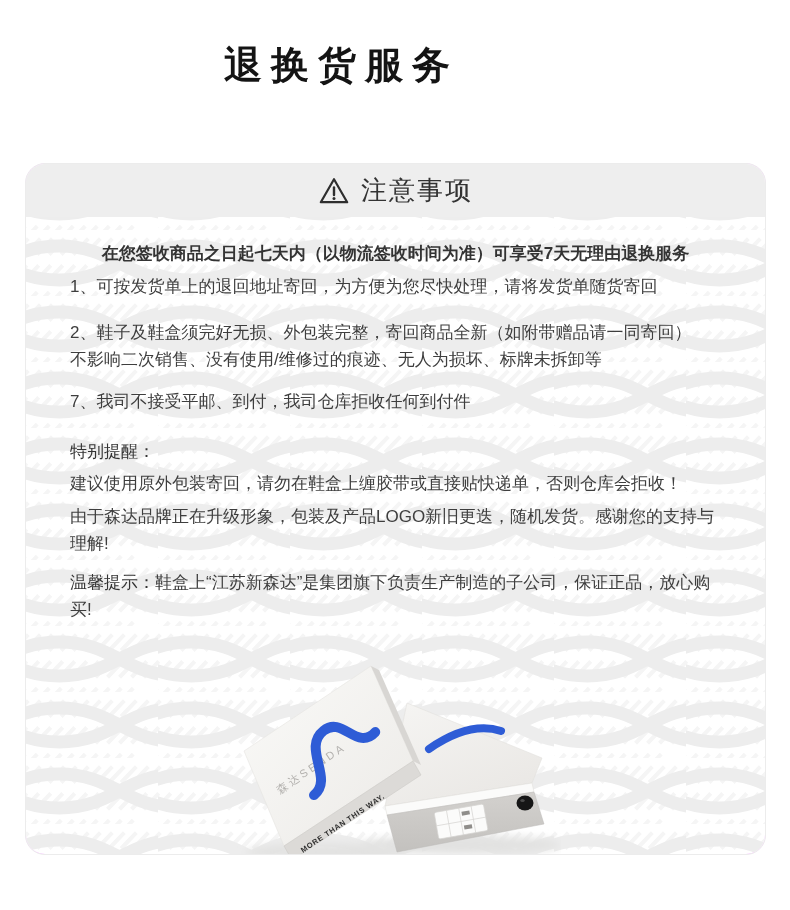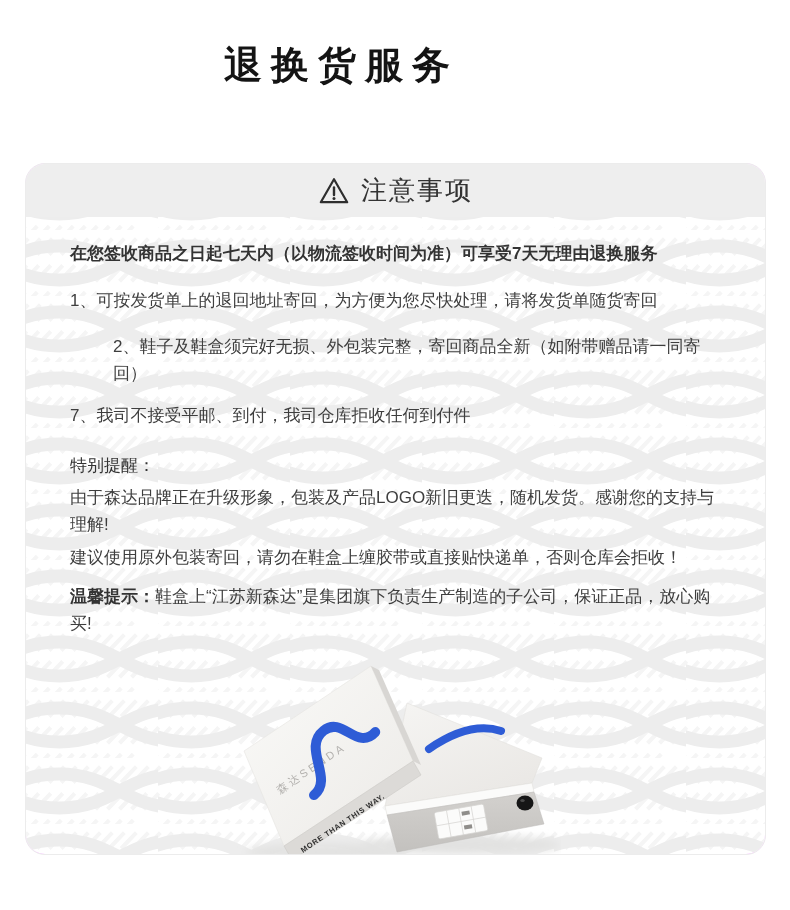--- a/index.html
+++ b/index.html
@@ -20,30 +20,30 @@
   .pattern-layer{position:absolute;left:0;top:0;width:739px;height:690px;}
   .card-header{
     position:relative;height:53px;background:#eeeeee;
     display:flex;align-items:center;justify-content:center;gap:11px;
   }
   .card-header-title{font-size:26px;color:#333333;letter-spacing:2px;font-weight:500;}
   .warn-icon{display:block;}
   .card-body{
     position:relative;padding:27px 44px 0 44px;color:#3e3e3e;font-size:17px;
   }
-  .intro{ text-align:left;font-weight:bold;color:#333333;line-height:20px; }
+  .intro{ text-align:center;font-weight:bold;color:#333333;line-height:20px; }
   .para{margin:0;}
   .para .line{line-height:27px;}
-  .p1{margin-top:23px;}
-  .p2{margin-top:19px;margin-left:43px;}
+  .p1{margin-top:9px;}
+  .p2{margin-top:19px;}
   .p3{margin-top:15px;}
   .special-heading{margin-top:25px;font-weight:normal;color:#333333;line-height:24px;}
   .special-line{margin-top:6px;line-height:27px;}
   .warm-line{margin-top:12px;line-height:27px;}
-  .bold-inline{font-weight:bold;color:#333333;}
+  .bold-inline{font-weight:normal;color:#333333;}
   .boxes-figure{position:absolute;left:205px;top:497px;width:330px;height:198px;}
 </style>
 </head>
 <body>
 
 <div class="page-title">退换货服务</div>
 
 <div class="card">
 
   <svg class="pattern-layer" width="739" height="690" viewBox="0 0 739 690" xmlns="http://www.w3.org/2000/svg" aria-hidden="true">
@@ -87,29 +87,30 @@
 
   <div class="card-body">
     <div class="intro">在您签收商品之日起七天内（以物流签收时间为准）可享受7天无理由退换服务</div>
 
     <div class="para p1">
       <div class="line">1、可按发货单上的退回地址寄回，为方便为您尽快处理，请将发货单随货寄回</div>
     </div>
 
     <div class="para p2">
       <div class="line">2、鞋子及鞋盒须完好无损、外包装完整，寄回商品全新（如附带赠品请一同寄回）</div>
+      <div class="line">不影响二次销售、没有使用/维修过的痕迹、无人为损坏、标牌未拆卸等</div>
     </div>
 
     <div class="para p3">
       <div class="line">7、我司不接受平邮、到付，我司仓库拒收任何到付件</div>
     </div>
 
     <div class="special-heading">特别提醒：</div>
+    <div class="special-line">建议使用原外包装寄回，请勿在鞋盒上缠胶带或直接贴快递单，否则仓库会拒收！</div>
     <div class="special-line">由于森达品牌正在升级形象，包装及产品LOGO新旧更迭，随机发货。感谢您的支持与理解!</div>
-    <div class="special-line">建议使用原外包装寄回，请勿在鞋盒上缠胶带或直接贴快递单，否则仓库会拒收！</div>
 
     <div class="warm-line"><span class="bold-inline">温馨提示：</span><span>鞋盒上“江苏新森达”是集团旗下负责生产制造的子公司，保证正品，放心购买!</span></div>
   </div>
 
   <svg class="boxes-figure" width="330" height="198" viewBox="0 0 330 198" xmlns="http://www.w3.org/2000/svg" aria-hidden="true">
     <defs>
       <filter id="soft" x="-40%" y="-40%" width="180%" height="180%">
         <feGaussianBlur stdDeviation="4"></feGaussianBlur>
       </filter>
       <linearGradient id="gTop" x1="0" y1="0" x2="0.6" y2="1">

